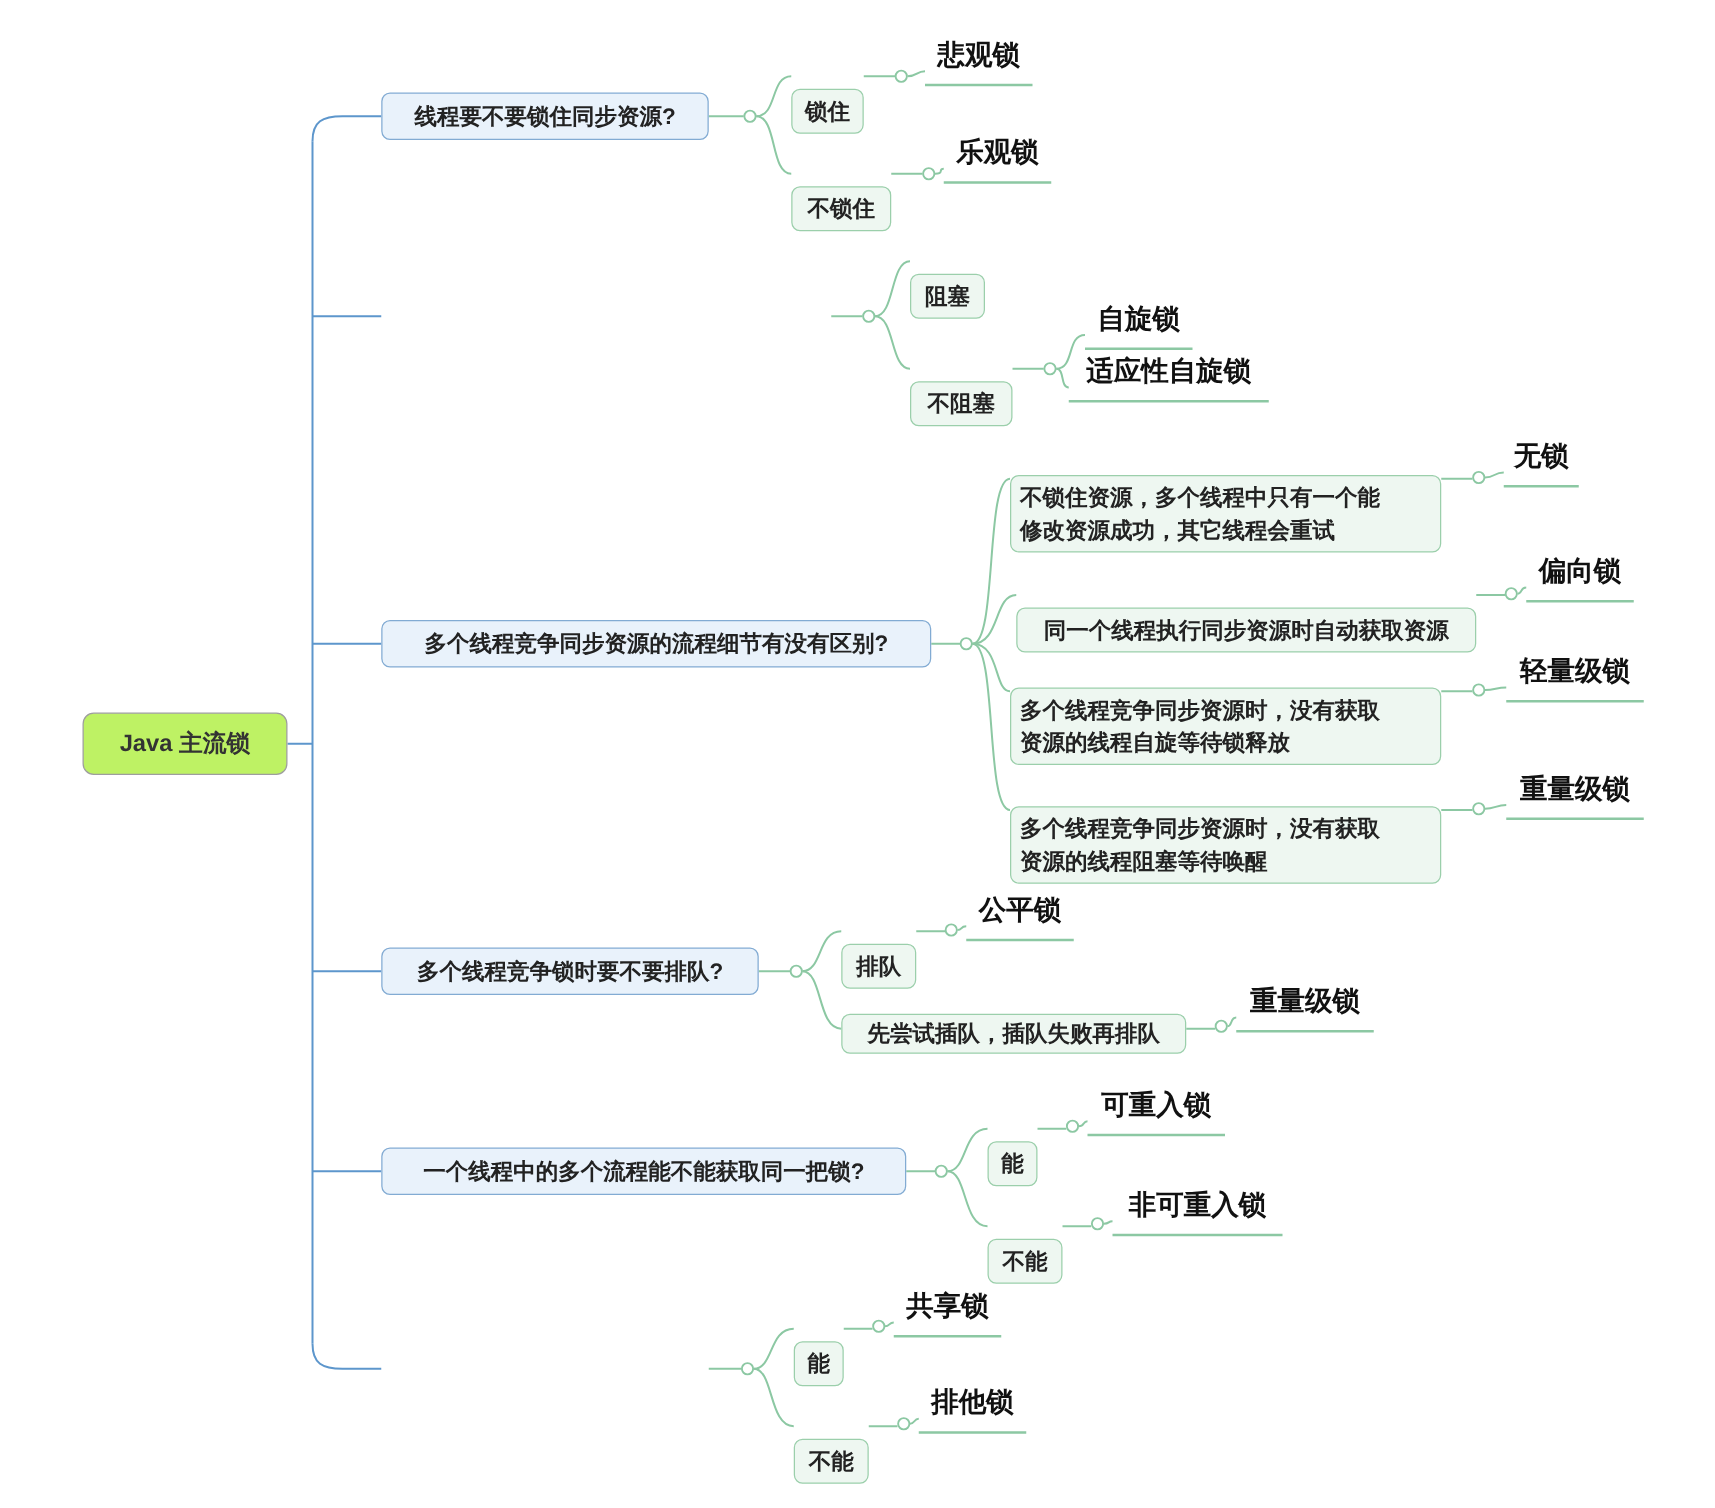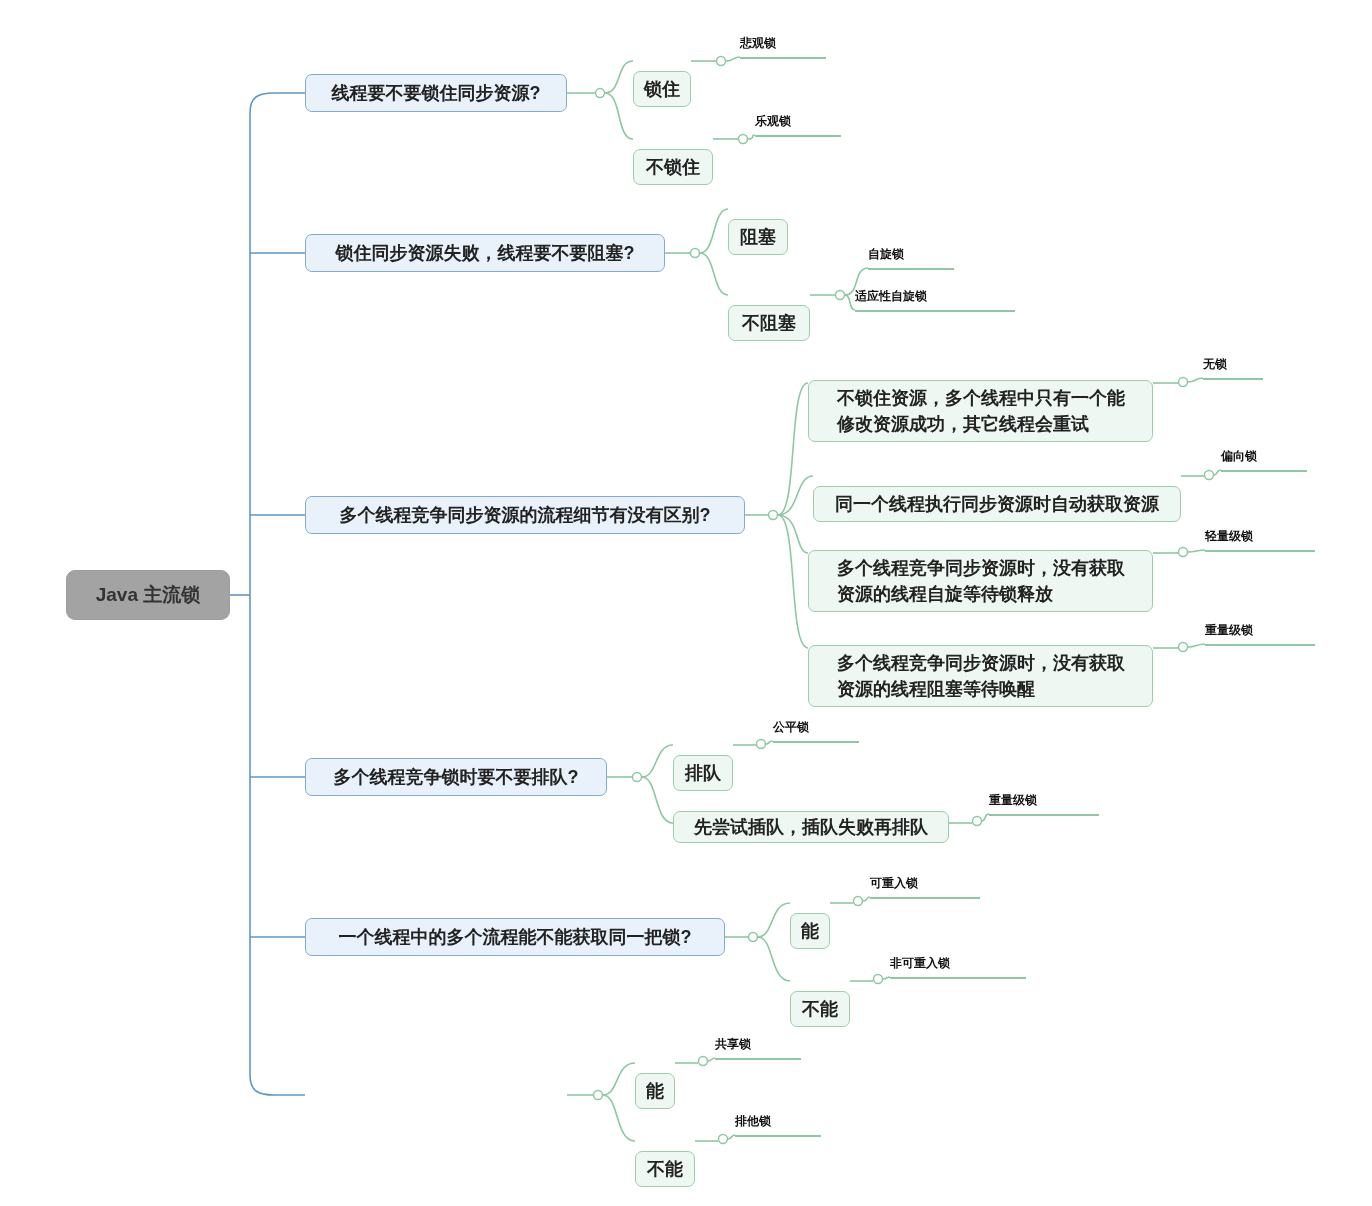--- a/index.html
+++ b/index.html
@@ -2,28 +2,28 @@
 <html><head>
 <meta charset="utf-8">
 <style>
   * { margin:0; padding:0; box-sizing:border-box; }
   html,body { background:#ffffff; }
   body { font-family:"Liberation Sans","DejaVu Sans",sans-serif; }
   .canvas { position:relative; width:1372px; height:1206px; background:#fff; overflow:hidden; }
   .canvas > svg { position:absolute; left:0; top:0; pointer-events:none; }
   .node { position:absolute; display:flex; align-items:center; justify-content:center;
           border-radius:7px; color:#222; font-weight:600; }
-  .root-node { background:#a3a3a3; border:1px solid #9e9e9e; font-size:19px; font-weight:700;
+  .root-node { background:#bef264; border:1px solid #9e9e9e; font-size:19px; font-weight:700;
                color:#333; border-radius:9px; }
   .q { background:#e9f2fb; border:1px solid #82abd3; font-size:18px; white-space:nowrap; }
   .a { background:#eef7f1; border:1px solid #9bcfab; font-size:18px; white-space:nowrap;margin-top:28px; }
   .a.ml { white-space:pre-line; justify-content:flex-start; text-align:left;
-          padding-left:28px; line-height:26px; }
-  .leaf { position:absolute; font-size:12px; font-weight:600; color:#111; 
-          line-height:23px; padding-bottom:2px; border-bottom:2px solid #8cc8a3; }
+          padding-left:7px; line-height:26px; }
+  .leaf { position:absolute; font-size:22px; font-weight:600; color:#111; text-align:center;
+          line-height:23px; padding-bottom:12px; border-bottom:2px solid #8cc8a3; }
 </style>
 </head>
 <body>
 
 <div class="canvas">
 
   <svg width="1372" height="1206" viewBox="0 0 1372 1206">
 
     <g stroke="#5d96cc" stroke-width="1.6" fill="none">
       <path d="M230 595 H250"></path>
@@ -111,21 +111,20 @@
       <circle cx="878" cy="979" r="4.5"></circle>
       <circle cx="598" cy="1095" r="4.5"></circle>
       <circle cx="703" cy="1061" r="4.5"></circle>
       <circle cx="723" cy="1139" r="4.5"></circle>
     </g>
   </svg>
 
   <div class="node root-node" style="left:66px;top:570px;width:164px;height:50px">Java 主流锁</div>
 
   <div class="node q" style="left:305px;top:74px;width:262px;height:38px">线程要不要锁住同步资源?</div>
-  <div class="node q" style="left:305px;top:234px;width:360px;height:38px">锁住同步资源失败，线程要不要阻塞?</div>
   <div class="node q" style="left:305px;top:758px;width:302px;height:38px">多个线程竞争锁时要不要排队?</div>
   <div class="node q" style="left:305px;top:496px;width:440px;height:38px">多个线程竞争同步资源的流程细节有没有区别?</div>
   <div class="node q" style="left:305px;top:918px;width:420px;height:38px">一个线程中的多个流程能不能获取同一把锁?</div>
 
   <div class="node a" style="left:633px;top:43px;width:58px;height:36px">锁住</div>
   <div class="node a" style="left:633px;top:121px;width:80px;height:36px">不锁住</div>
 
   <div class="node a" style="left:728px;top:191px;width:60px;height:36px">阻塞</div>
   <div class="node a" style="left:728px;top:277px;width:82px;height:36px">不阻塞</div>
 

